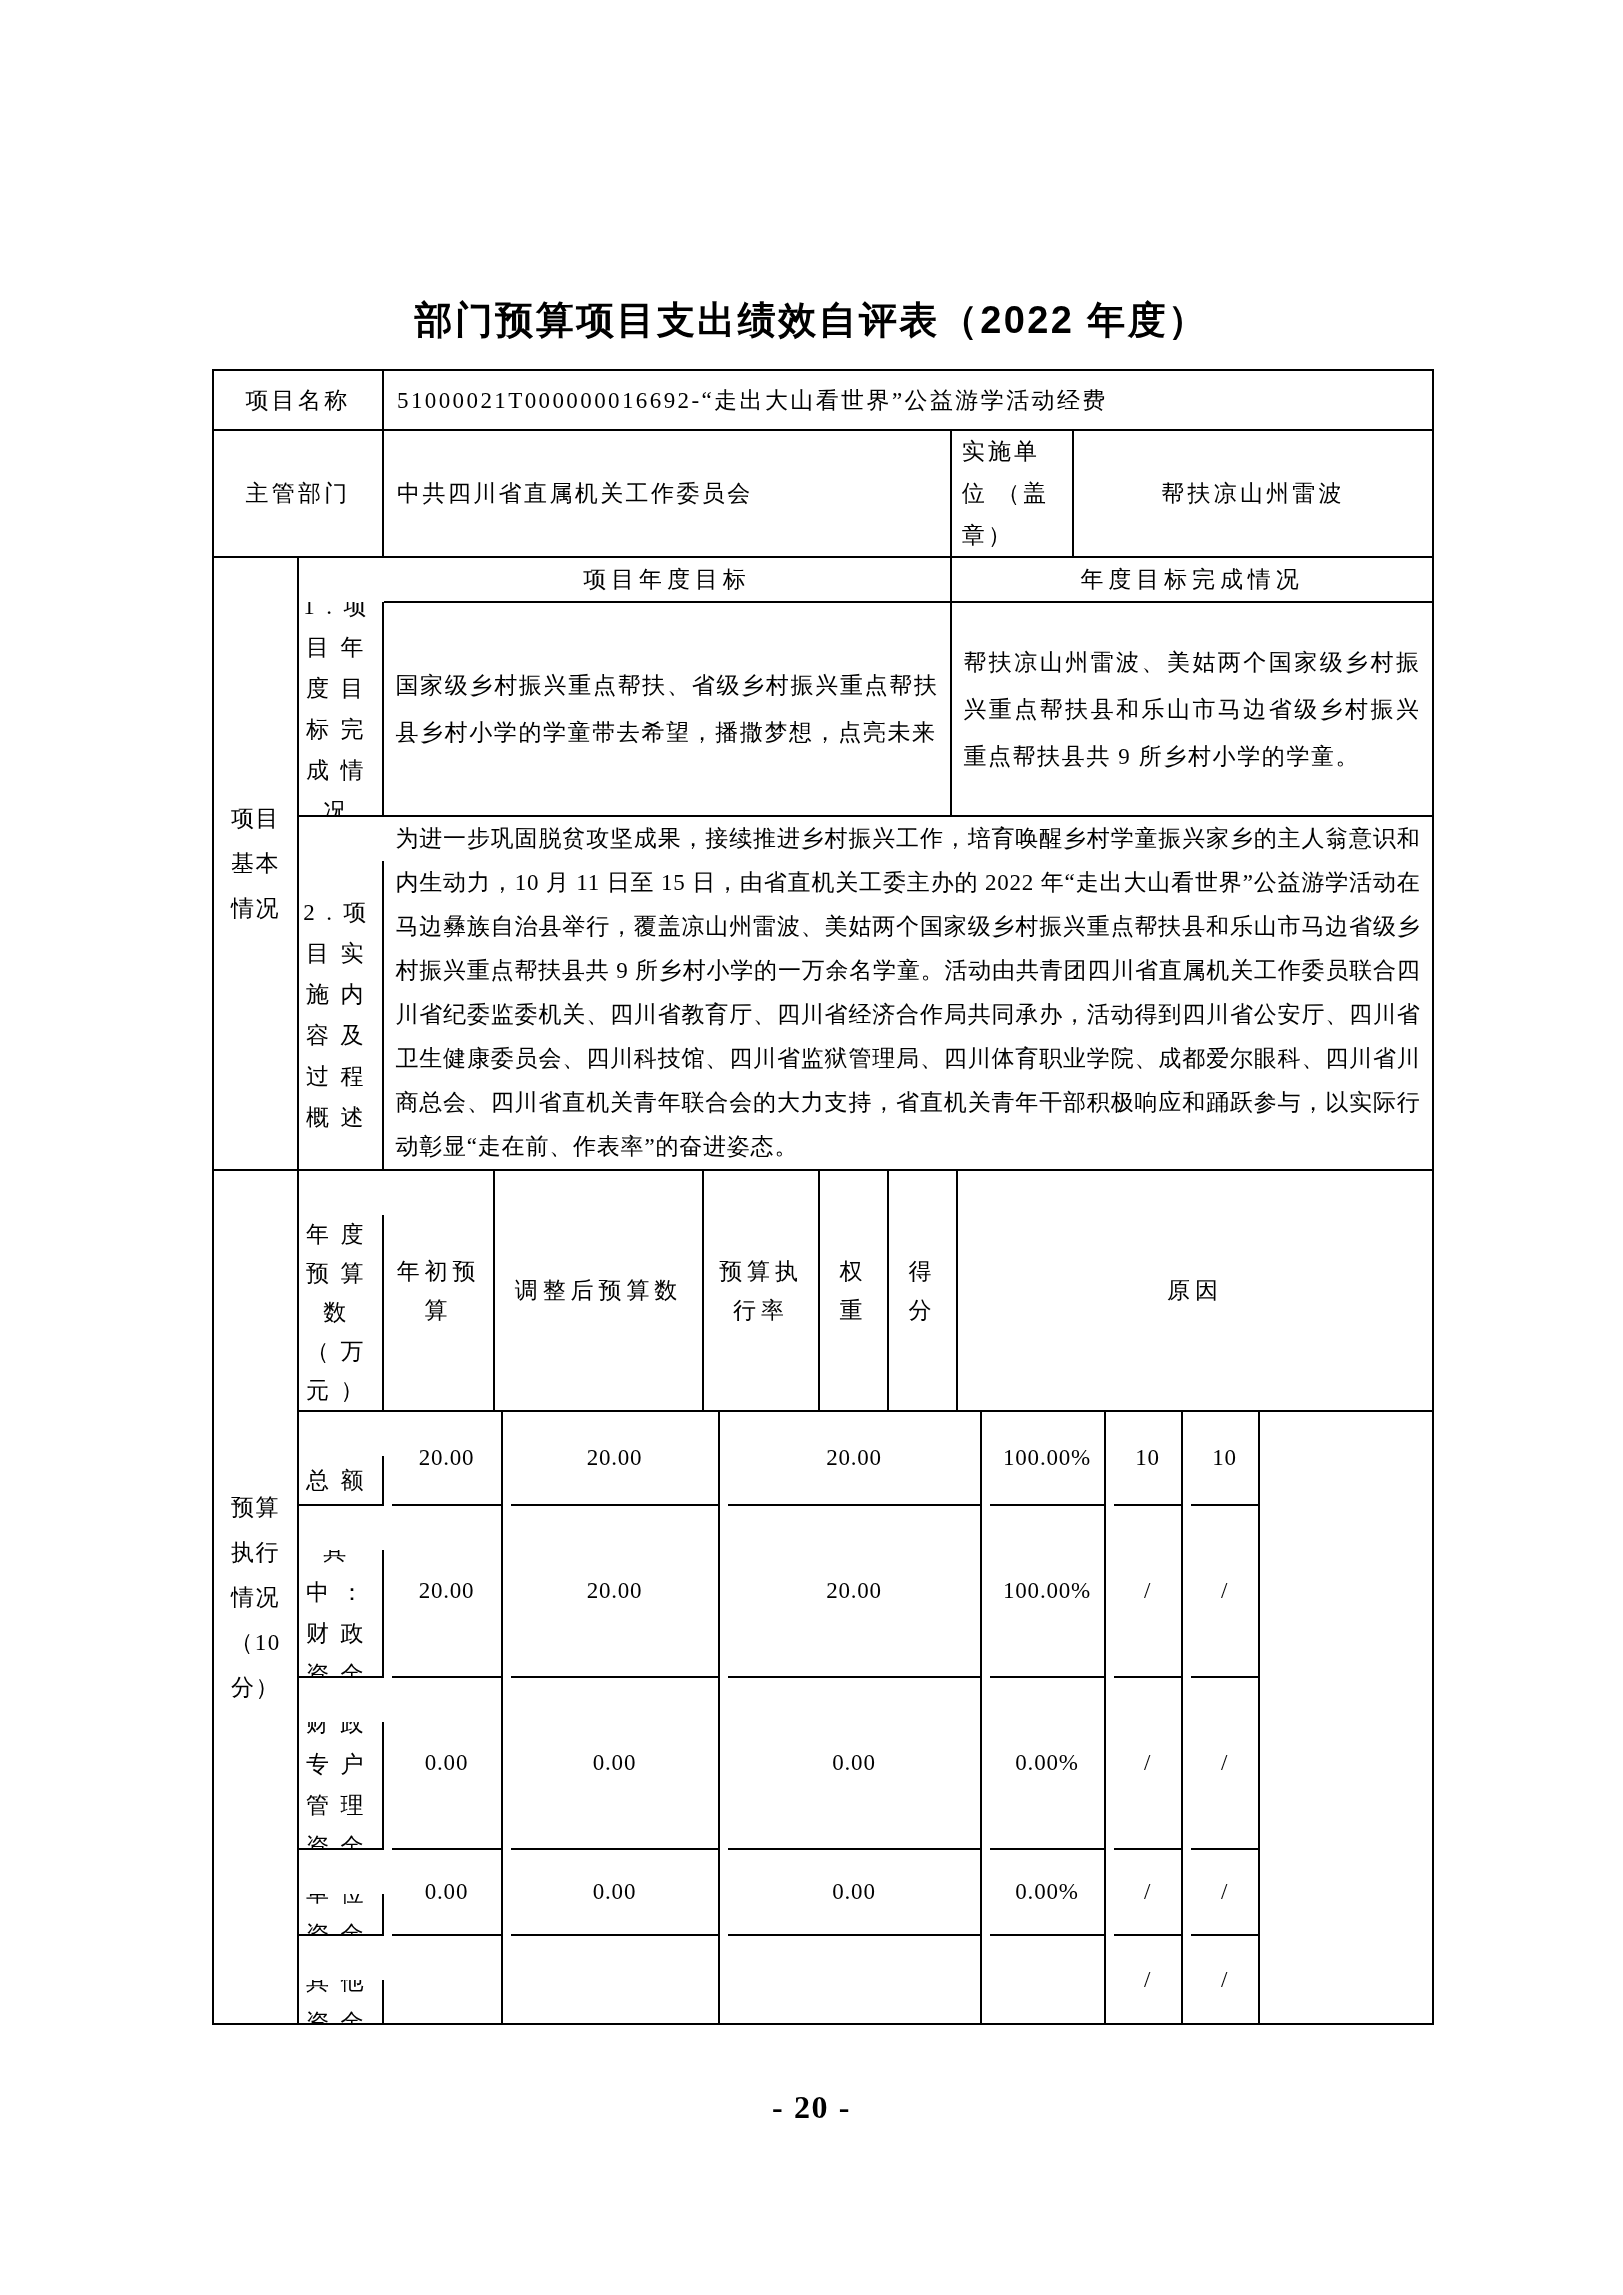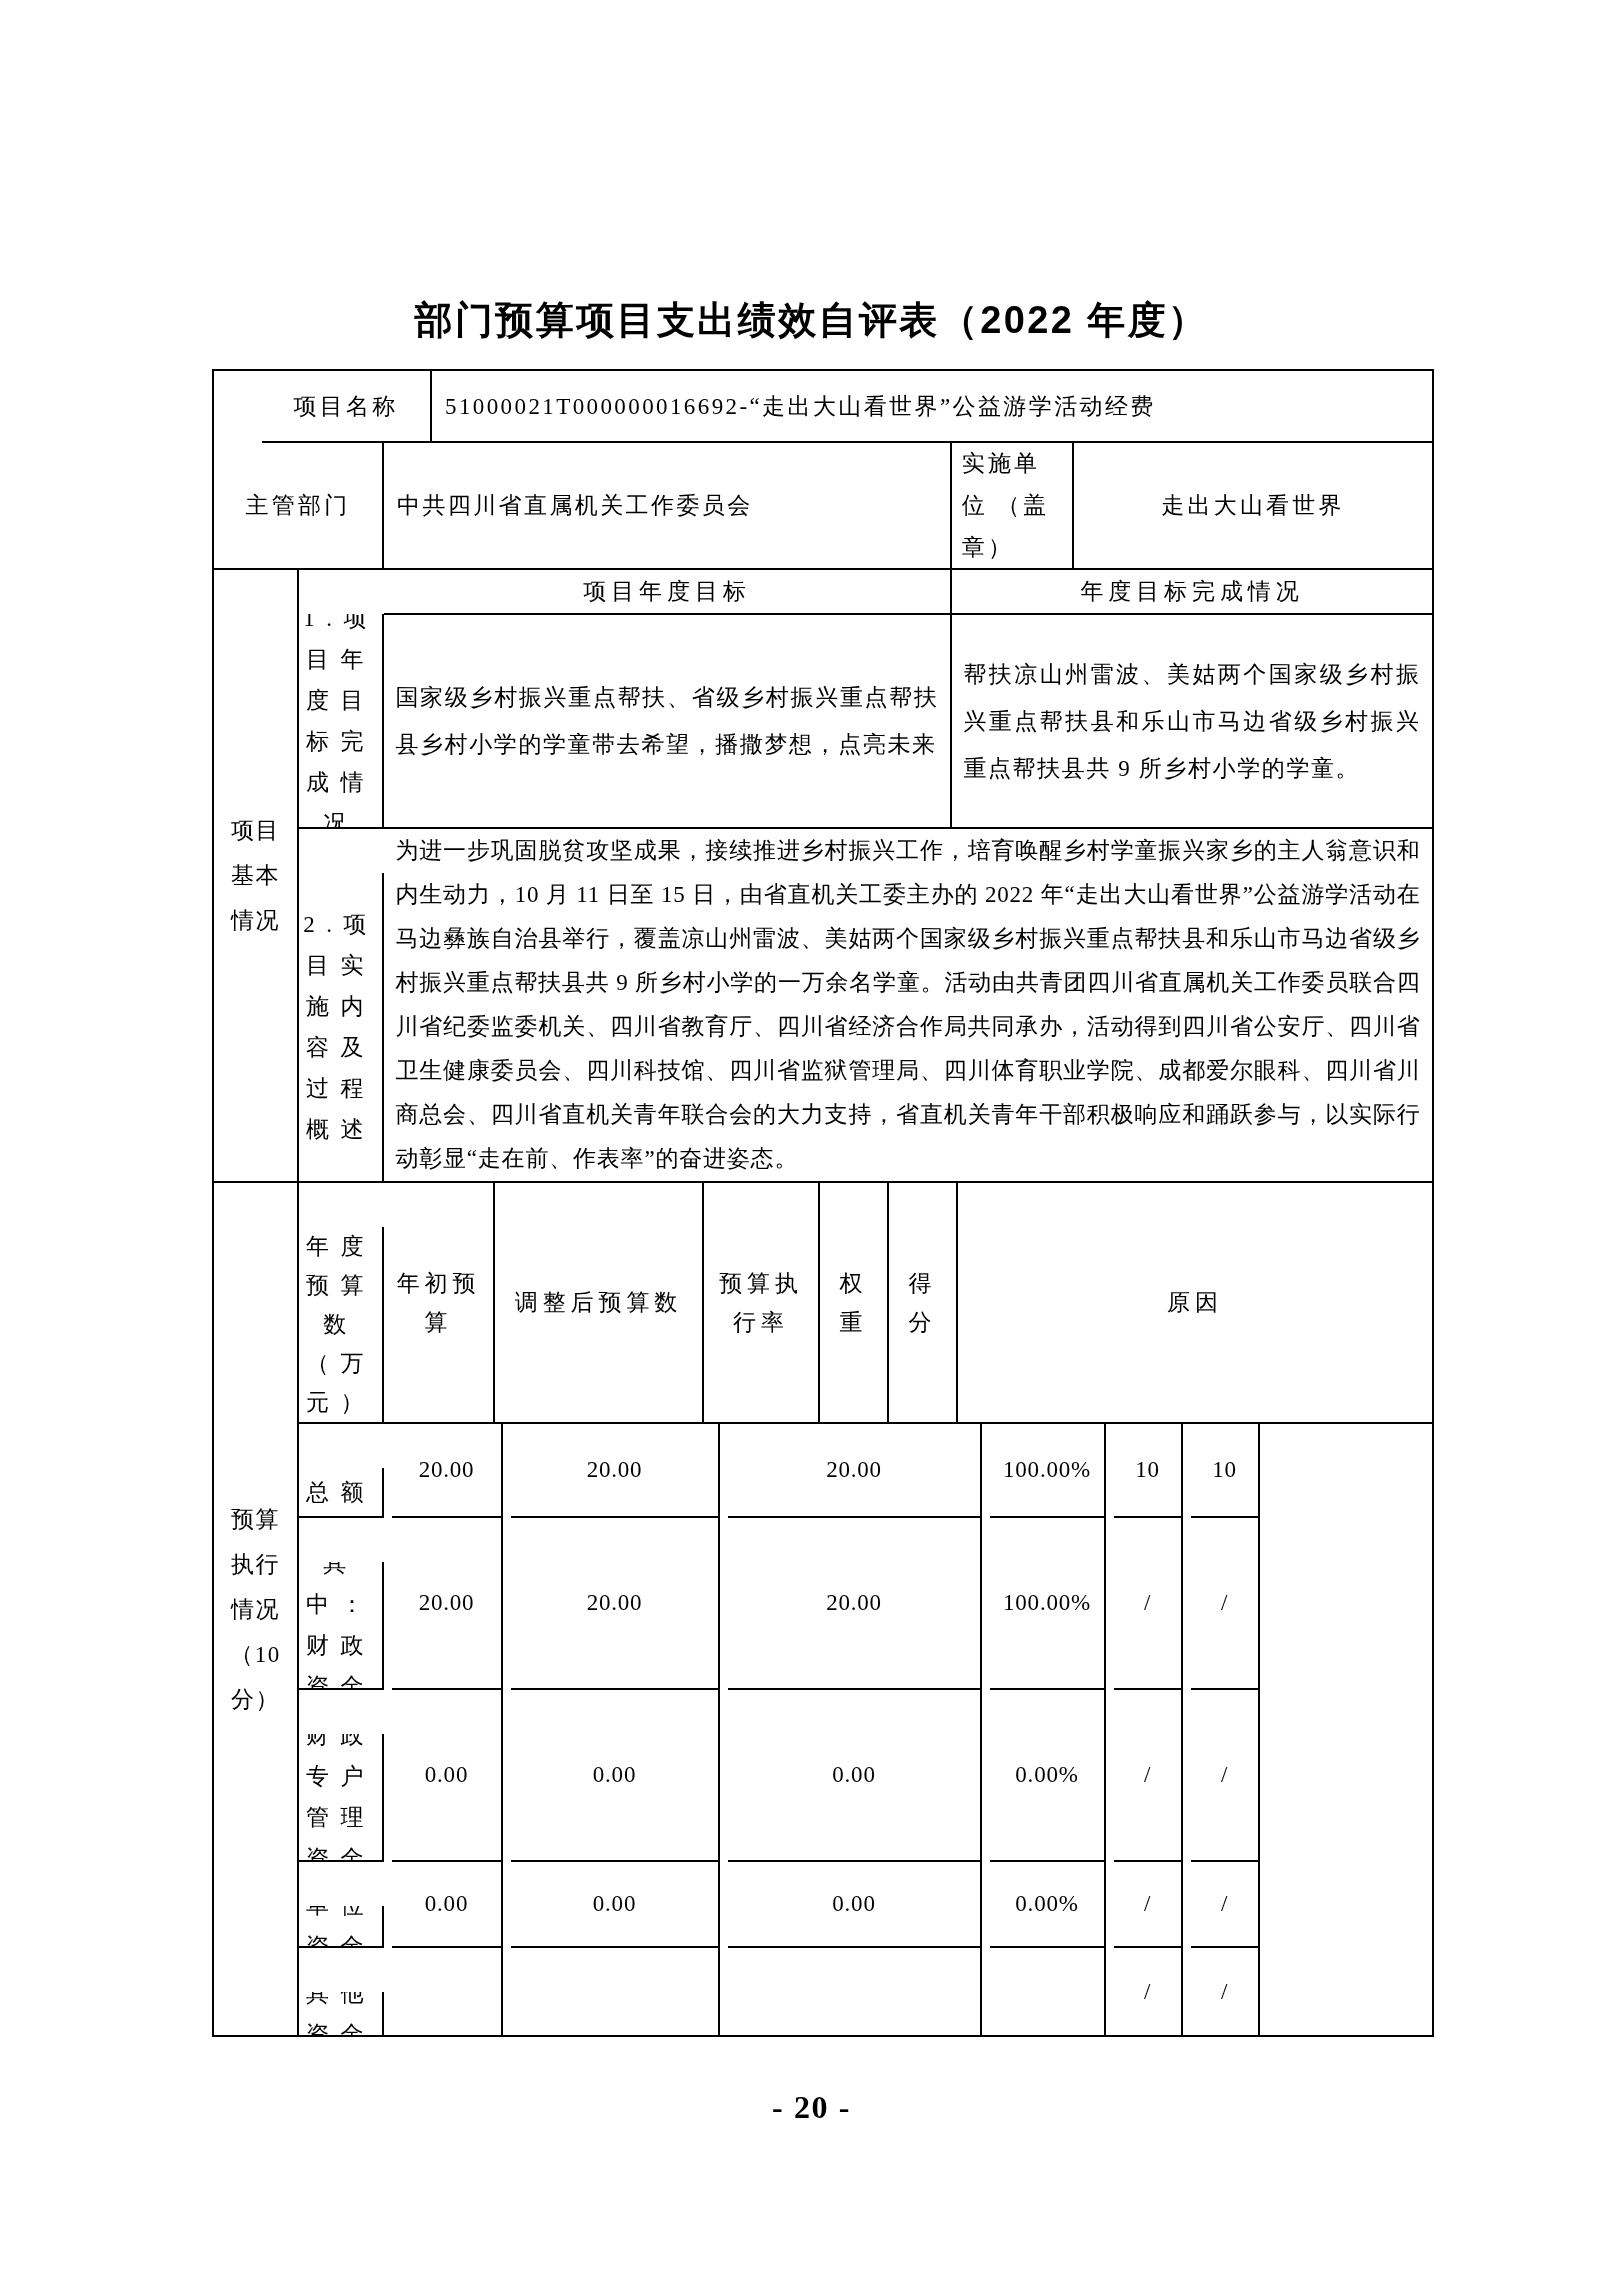--- a/index.html
+++ b/index.html
@@ -17,21 +17,21 @@
   .cell{display:flex;align-items:center;justify-content:center;text-align:center;
         border-right:2.4px solid #000;border-bottom:2.4px solid #000;box-sizing:border-box;
         min-width:0;overflow:hidden;}
   .nbr{border-right:none !important;}
   .nbb{border-bottom:none !important;}
   .grow{flex:1 1 0;min-width:0;}
   .w85{flex:0 0 69px;}  .w105{flex:0 0 85px;} .w137{flex:0 0 111px;}
   .w143{flex:0 0 116px;} .w150{flex:0 0 122px;} .w210{flex:0 0 170px;}
   .w257{flex:0 0 209px;} .w313{flex:0 0 254px;} .w700{flex:0 0 568px;}
   .wleft{flex:0 0 913px;}
-  .h74{height:72px;margin-left:48px;} .h156{height:127px;} .h319{height:259px;} .h55{flex:0 0 45px;}
+  .h74{height:60px;} .h156{height:127px;} .h319{height:259px;} .h55{flex:0 0 45px;}
   .h436{height:354px;} .h244{flex:0 0 198px;justify-content:flex-end;} .h116{height:94px;} .h212{height:172px;}
   .h106{height:86px;border-radius:7px;} .h107{height:87px;}
   .lbl{letter-spacing:3.2px;}
   .leftcell{justify-content:flex-start;text-align:left;padding:4px 13px;letter-spacing:2.4px;}
   .pre{white-space:pre-line;}
   .vlabA{white-space:pre-line;line-height:45px;letter-spacing:1.6px;}
   .vlabB{white-space:pre-line;line-height:41px;letter-spacing:11.4px;margin-top:44px;}
   .unitlbl{white-space:pre-line;line-height:42px;letter-spacing:3.2px;
            justify-content:flex-start;text-align:left;padding:0 9.7px;}
   .headcell{letter-spacing:4.9px;}
@@ -60,21 +60,21 @@
     </div>
 
     <div class="row h156">
       <div class="cell w210 lbl">主管部门</div>
       <div class="cell w700 leftcell">
         <div class="txt">中共四川省直属机关工作委员会</div>
       </div>
       <div class="cell w150 unitlbl">实施单
 位 （盖
 章）</div>
-      <div class="cell grow nbr lbl">走出大山看世界</div>
+      <div class="cell grow nbr lbl">帮扶凉山州雷波</div>
     </div>
 
     <div class="row">
       <div class="cell w105 vlabA">项目
 基本
 情况</div>
       <div class="col grow nbr">
 
         <div class="row h319">
           <div class="cell w105 vlabB">1.项

